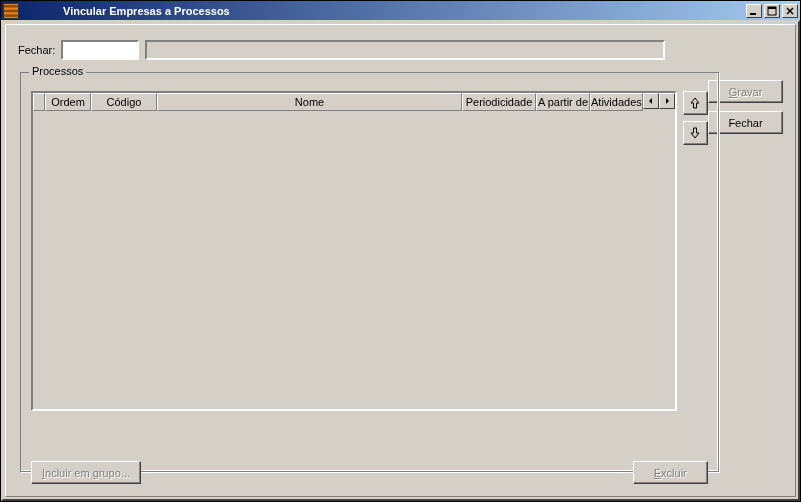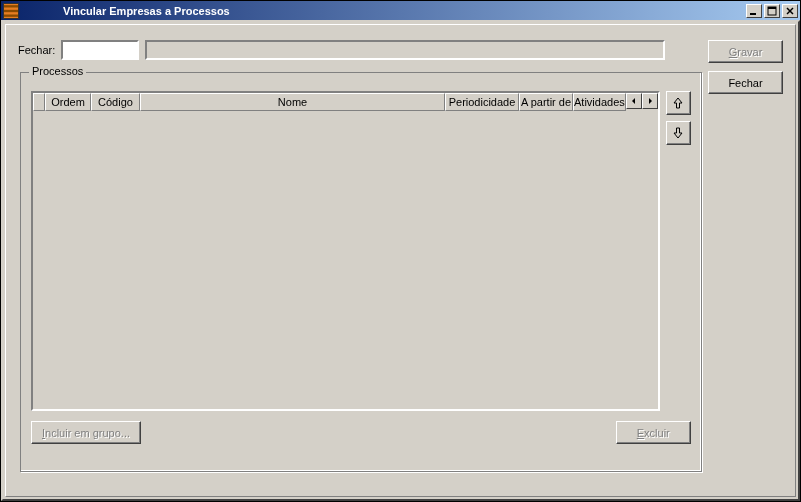--- a/index.html
+++ b/index.html
@@ -120,20 +120,21 @@
       display: flex;
       align-items: center;
       justify-content: center;
       cursor: pointer;
       color: #000;
     }
     .btn.disabled {
       color: #808080;
       text-shadow: 1px 1px 0 #fff;
       cursor: default;
+      margin-top: 40px;
     }
     .btn .mnemonic {
       text-decoration: underline;
     }
     .groupbox {
       border: 1px solid #808080;
       box-shadow: inset -1px -1px 0 #fff, 1px 1px 0 #fff;
       position: relative;
       margin-top: 4px;
       padding: 18px 10px 10px 10px;
@@ -291,21 +292,21 @@
     </div>
 
     <fieldset class="groupbox">
       <span class="groupbox-title">Processos</span>
 
       <div class="grid-area">
         <div class="grid">
           <div class="grid-header">
             <div class="grid-header-cell grid-corner"></div>
             <div class="grid-header-cell" style="width:46px">Ordem</div>
-            <div class="grid-header-cell" style="width:49px">Código</div>
+            <div class="grid-header-cell" style="width:66px">Código</div>
             <div class="grid-header-cell" style="width:305px">Nome</div>
             <div class="grid-header-cell" style="width:74px">Periodicidade</div>
             <div class="grid-header-cell" style="width:54px">A partir de</div>
             <div class="grid-header-cell" style="flex:1">Atividades</div>
           </div>
           <div class="grid-body"></div>
           <div class="grid-scroll">
             <div class="scroll-arrow">
               <svg viewBox="0 0 8 8">
                   <polygon points="5,1 2,4 5,7" fill="#000"></polygon>

